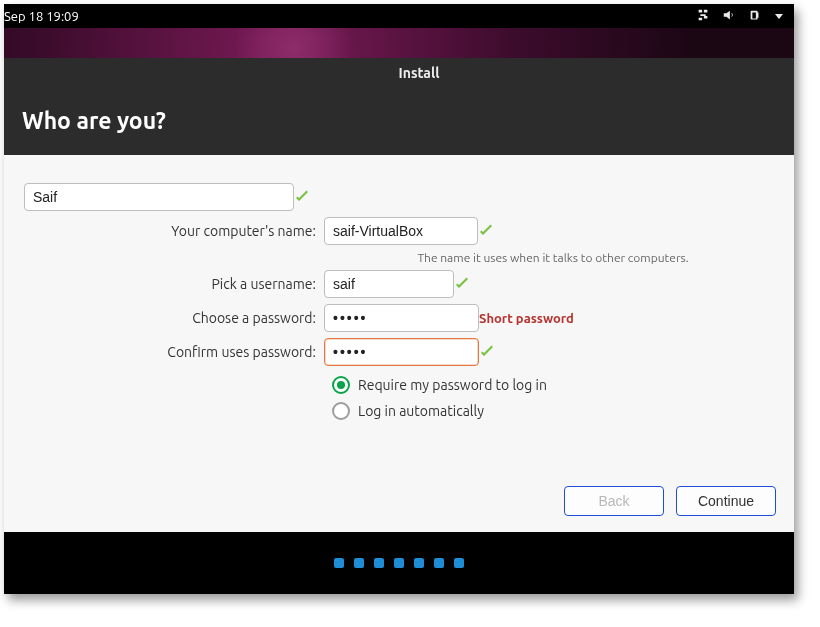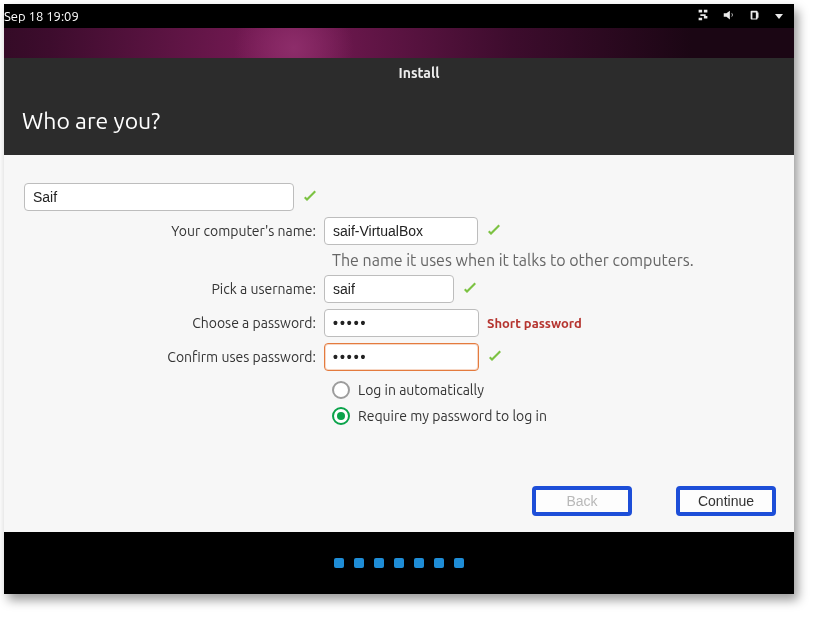--- a/index.html
+++ b/index.html
@@ -63,21 +63,21 @@
     justify-content: center;
     font-size: 14px;
     font-weight: 600;
     padding-left: 40px;
   }
   .header {
     background: #2c2c2c;
     color: #fff;
     padding: 20px 18px 22px;
     font-size: 23px;
-    font-weight: 400;
+    font-weight: 700;
   }
   .form-area {
     background: #f7f7f7;
     flex: 1;
     padding: 28px 20px 8px;
     font-size: 14px;
     color: #333;
   }
   .row {
     display: flex;
@@ -86,40 +86,40 @@
   }
   .label {
     width: 300px;
     text-align: right;
     padding-right: 8px;
     color: #333;
   }
   .field {
     display: flex;
     align-items: center;
-    gap: 8px;
     flex: 1;
   }
   input[type=text], input[type=password] {
     height: 28px;
     padding: 2px 8px;
     border: 1px solid #bdbdbd;
     border-radius: 4px;
     background: #fff;
     font-size: 14px;
     color: #222;
     outline: none;
   }
   .w-long { width: 270px; }
   .w-med  { width: 154px; }
   .w-pass { width: 155px; }
   .hint {
-    font-size: 16px;
+    font-size: 12px;
     color: #666;
     margin: 2px 0 6px 308px;
+    text-align: center;
   }
   .check-icon svg { display:block; }
   .pw-hint {
     color: #b5342f;
     font-size: 13px;
     font-weight: 600;
   }
   .confirm-active {
     border: 1px solid #e47b3e !important;
     box-shadow: 0 0 0 1px rgba(228,123,62,0.3) inset;
@@ -159,27 +159,26 @@
   .buttons {
     background:#f7f7f7;
     padding: 10px 18px 16px;
     display:flex;
     justify-content:flex-end;
     gap:12px;
   }
   .btn {
     min-width:100px;
     height:30px;
-    border:4px solid #1d4ed8;
+    border:1px solid #1d4ed8;
     border-radius:4px;
     background:#fdfdfd;
     font-size:14px;
     color:#333;
     cursor:pointer;
-    margin-left:32px;
   }
   .btn.disabled {
     color:#b8b8b8;
     cursor:default;
   }
   .footer {
     height: 62px;
     background: #000;
     display:flex;
     align-items:center;
@@ -286,26 +285,26 @@
         <span class="check-icon">
           <svg width="16" height="16" viewBox="0 0 16 16">
               <path fill="#7cc242" d="M2 9l3 3 9-9-1.5-1.5L5 9 3.5 7.5z"></path>
             </svg>
         </span>
       </div>
     </div>
 
     <div class="radios">
       <div class="radio-row">
+        <span class="radio-circle selected"></span>
+        <span>Require my password to log in</span>
+      </div>
+      <div class="radio-row">
         <span class="radio-circle"></span>
         <span>Log in automatically</span>
-      </div>
-      <div class="radio-row">
-        <span class="radio-circle selected"></span>
-        <span>Require my password to log in</span>
       </div>
     </div>
 
   </div>
 
   <div class="buttons">
     <button class="btn disabled">Back</button>
     <button class="btn">Continue</button>
   </div>
 

